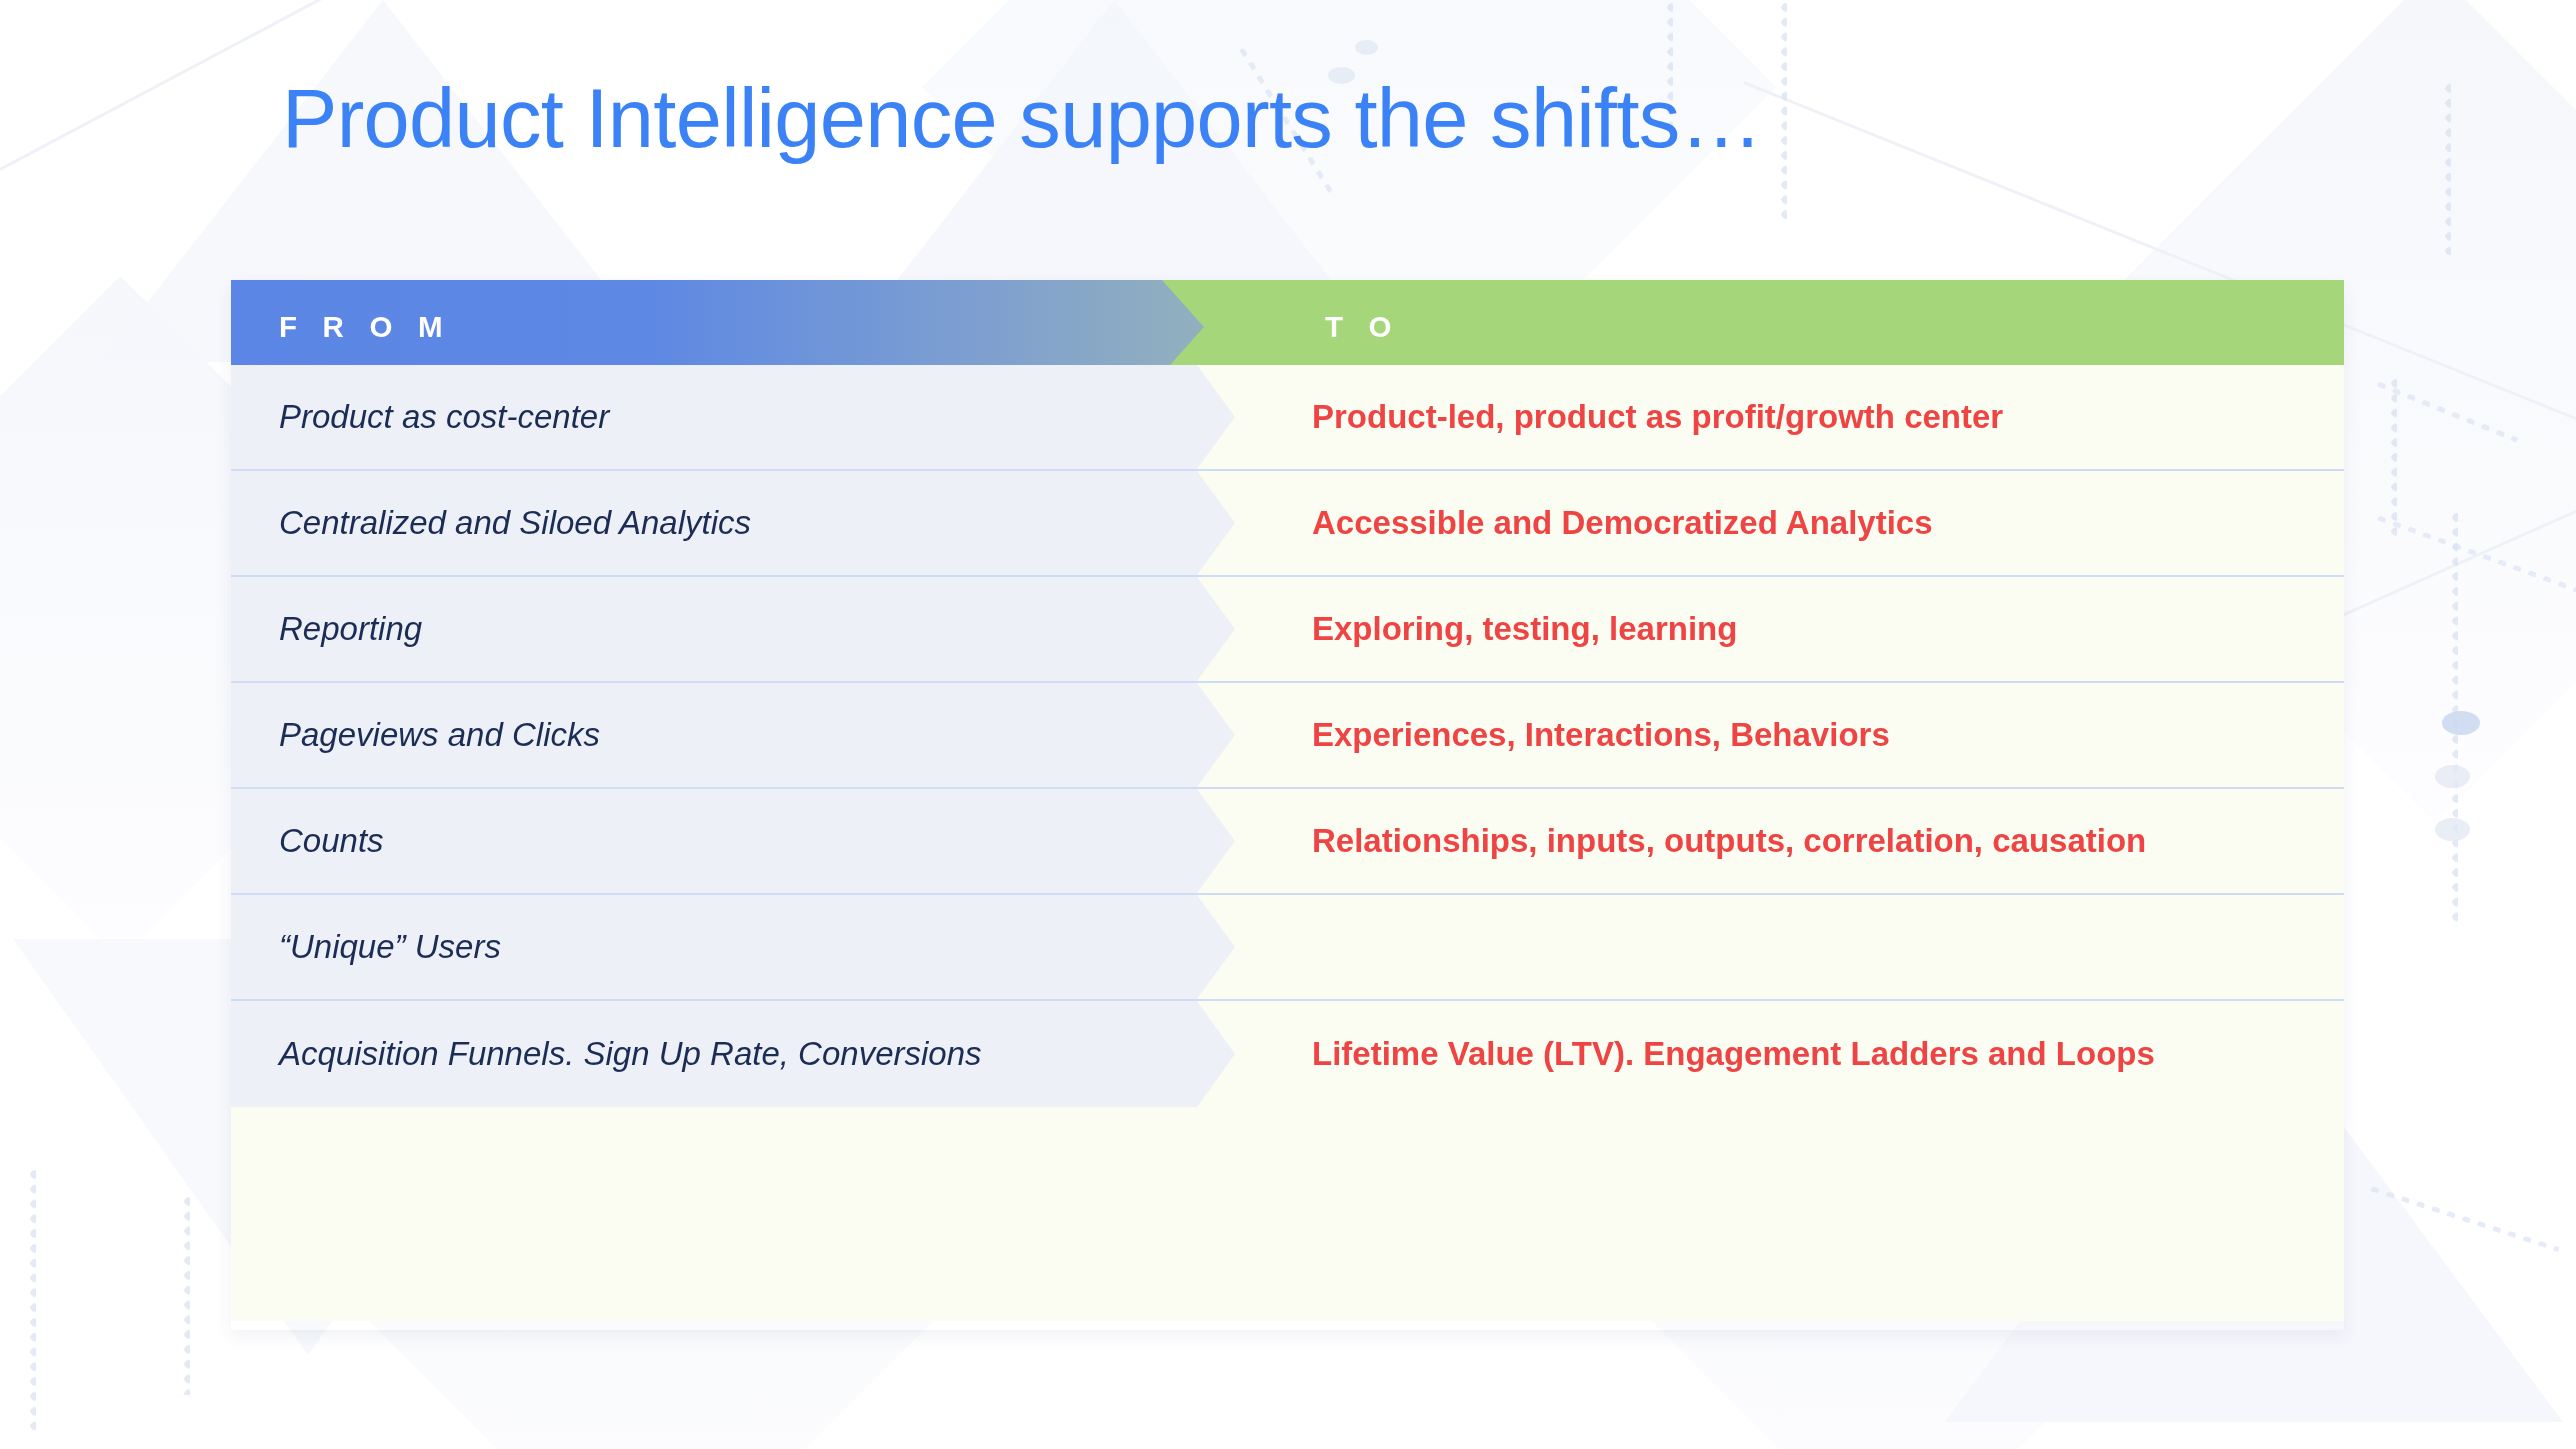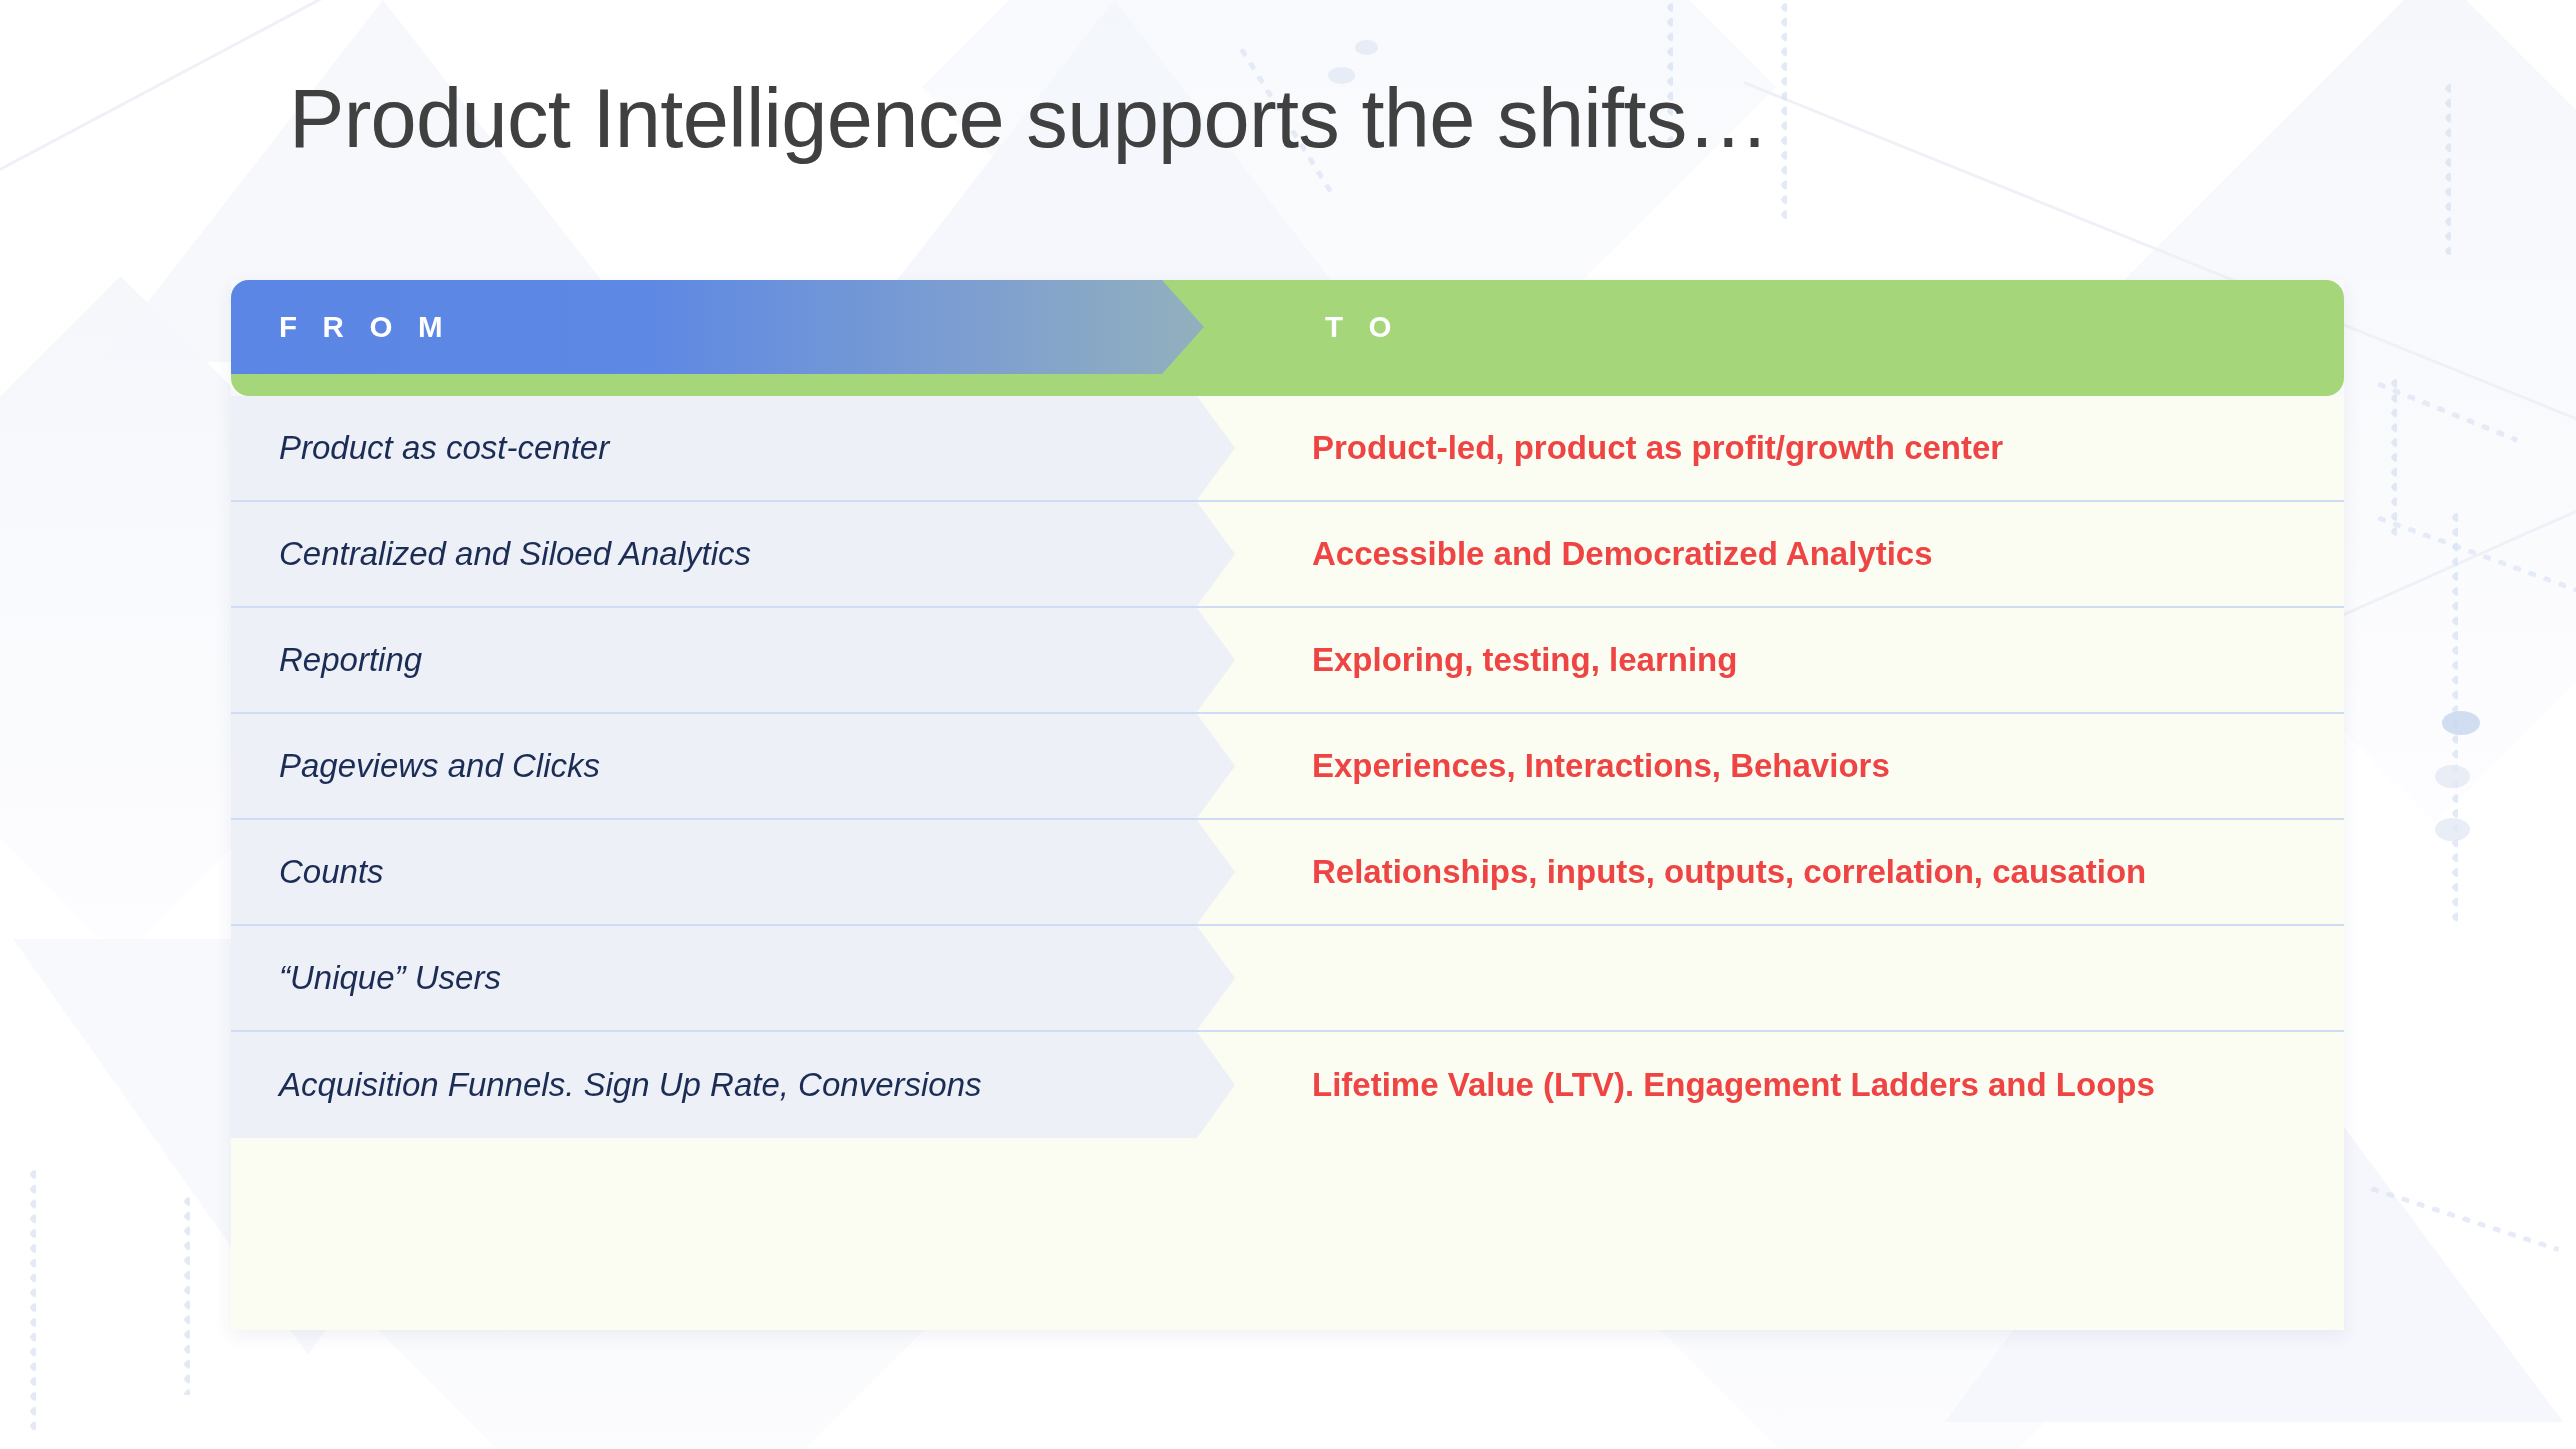--- a/index.html
+++ b/index.html
@@ -70,45 +70,43 @@
   }
 
   
   .page-title {
     position: absolute;
     left: 282px;
     top: 75px;
     font-size: 83px;
     line-height: 1.05;
     font-weight: 400;
-    color: #404040;
+    color: #3b82f6;
     letter-spacing: -0.7px;
     white-space: nowrap;
-    margin-left: 7px;
   }
 
   
   .table-card {
     position: absolute;
     left: 231px;
     top: 280px;
     width: 2113px;
     height: 1050px;
     box-shadow: 0 6.7px 17.4px rgba(40, 60, 110, .07);
     overflow: hidden;
   }
 
   
   .thead {
     position: relative;
-    height: 116px;
+    height: 85px;
     width: 100%;
     background: #a5d77a;
     overflow: hidden;
-    border-radius: 18px;
   }
   .thead-blue {
     position: absolute;
     left: 0; top: 0;
     height: 94px;
     width: 973px;
     background: linear-gradient(90deg, #5b86e5 0%, #5d88e4 42%, #7fa0cf 78%, #92b0bd 100%);
     clip-path: polygon(0 0, calc(100% - 42px) 0, 100% 50%, calc(100% - 42px) 100%, 0 100%);
   }
   .th-label {

